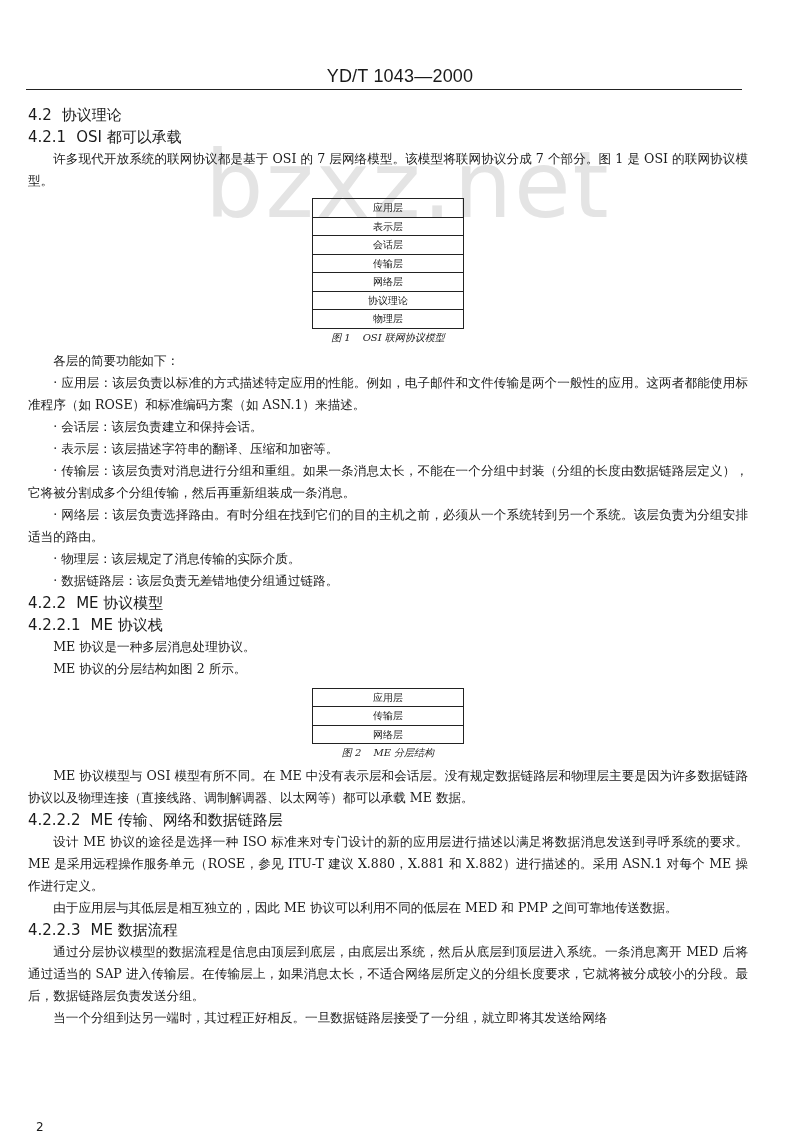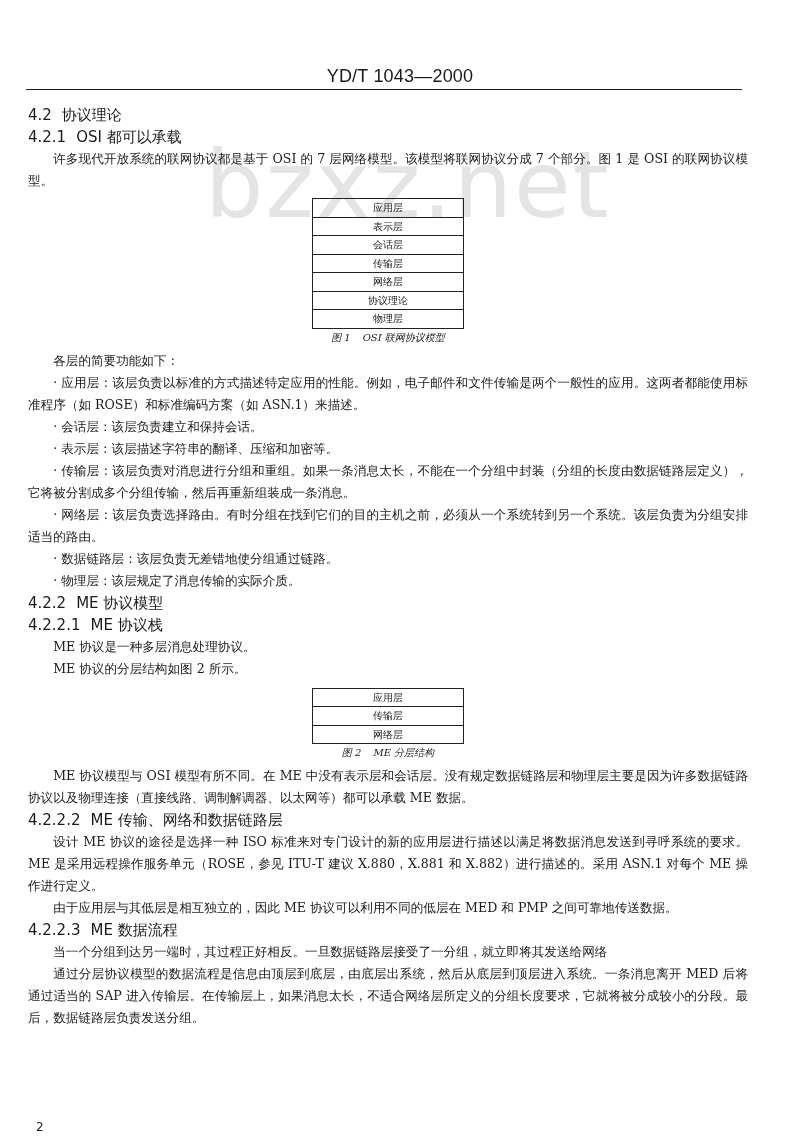--- a/index.html
+++ b/index.html
@@ -54,22 +54,22 @@
   <div class="caption">
     <span class="figno">图 1</span><span>OSI 联网协议模型</span>
   </div>
 
   <p class="ind">各层的简要功能如下：</p>
   <p class="ind">· 应用层：该层负责以标准的方式描述特定应用的性能。例如，电子邮件和文件传输是两个一般性的应用。这两者都能使用标准程序（如 ROSE）和标准编码方案（如 ASN.1）来描述。</p>
   <p class="ind">· 会话层：该层负责建立和保持会话。</p>
   <p class="ind">· 表示层：该层描述字符串的翻译、压缩和加密等。</p>
   <p class="ind">· 传输层：该层负责对消息进行分组和重组。如果一条消息太长，不能在一个分组中封装（分组的长度由数据链路层定义），它将被分割成多个分组传输，然后再重新组装成一条消息。</p>
   <p class="ind">· 网络层：该层负责选择路由。有时分组在找到它们的目的主机之前，必须从一个系统转到另一个系统。该层负责为分组安排适当的路由。</p>
+  <p class="ind">· 物理层：该层规定了消息传输的实际介质。</p>
   <p class="ind">· 数据链路层：该层负责无差错地使分组通过链路。</p>
-  <p class="ind">· 物理层：该层规定了消息传输的实际介质。</p>
 
   <div class="h">
     <span class="num">4.2.2</span><span>ME 协议模型</span>
   </div>
   <div class="h">
     <span class="num">4.2.2.1</span><span>ME 协议栈</span>
   </div>
   <p class="ind">ME 协议是一种多层消息处理协议。</p>
   <p class="ind">ME 协议的分层结构如图 2 所示。</p>
 
@@ -86,17 +86,17 @@
 
   <div class="h">
     <span class="num">4.2.2.2</span><span>ME 传输、网络和数据链路层</span>
   </div>
   <p class="ind">设计 ME 协议的途径是选择一种 ISO 标准来对专门设计的新的应用层进行描述以满足将数据消息发送到寻呼系统的要求。ME 是采用远程操作服务单元（ROSE，参见 ITU-T 建议 X.880，X.881 和 X.882）进行描述的。采用 ASN.1 对每个 ME 操作进行定义。</p>
   <p class="ind">由于应用层与其低层是相互独立的，因此 ME 协议可以利用不同的低层在 MED 和 PMP 之间可靠地传送数据。</p>
 
   <div class="h">
     <span class="num">4.2.2.3</span><span>ME 数据流程</span>
   </div>
+  <p class="ind">通过分层协议模型的数据流程是信息由顶层到底层，由底层出系统，然后从底层到顶层进入系统。一条消息离开 MED 后将通过适当的 SAP 进入传输层。在传输层上，如果消息太长，不适合网络层所定义的分组长度要求，它就将被分成较小的分段。最后，数据链路层负责发送分组。</p>
   <p class="ind">当一个分组到达另一端时，其过程正好相反。一旦数据链路层接受了一分组，就立即将其发送给网络</p>
-  <p class="ind">通过分层协议模型的数据流程是信息由顶层到底层，由底层出系统，然后从底层到顶层进入系统。一条消息离开 MED 后将通过适当的 SAP 进入传输层。在传输层上，如果消息太长，不适合网络层所定义的分组长度要求，它就将被分成较小的分段。最后，数据链路层负责发送分组。</p>
 </div>
 
 <div class="pageno">2</div>
 
 </body></html>

